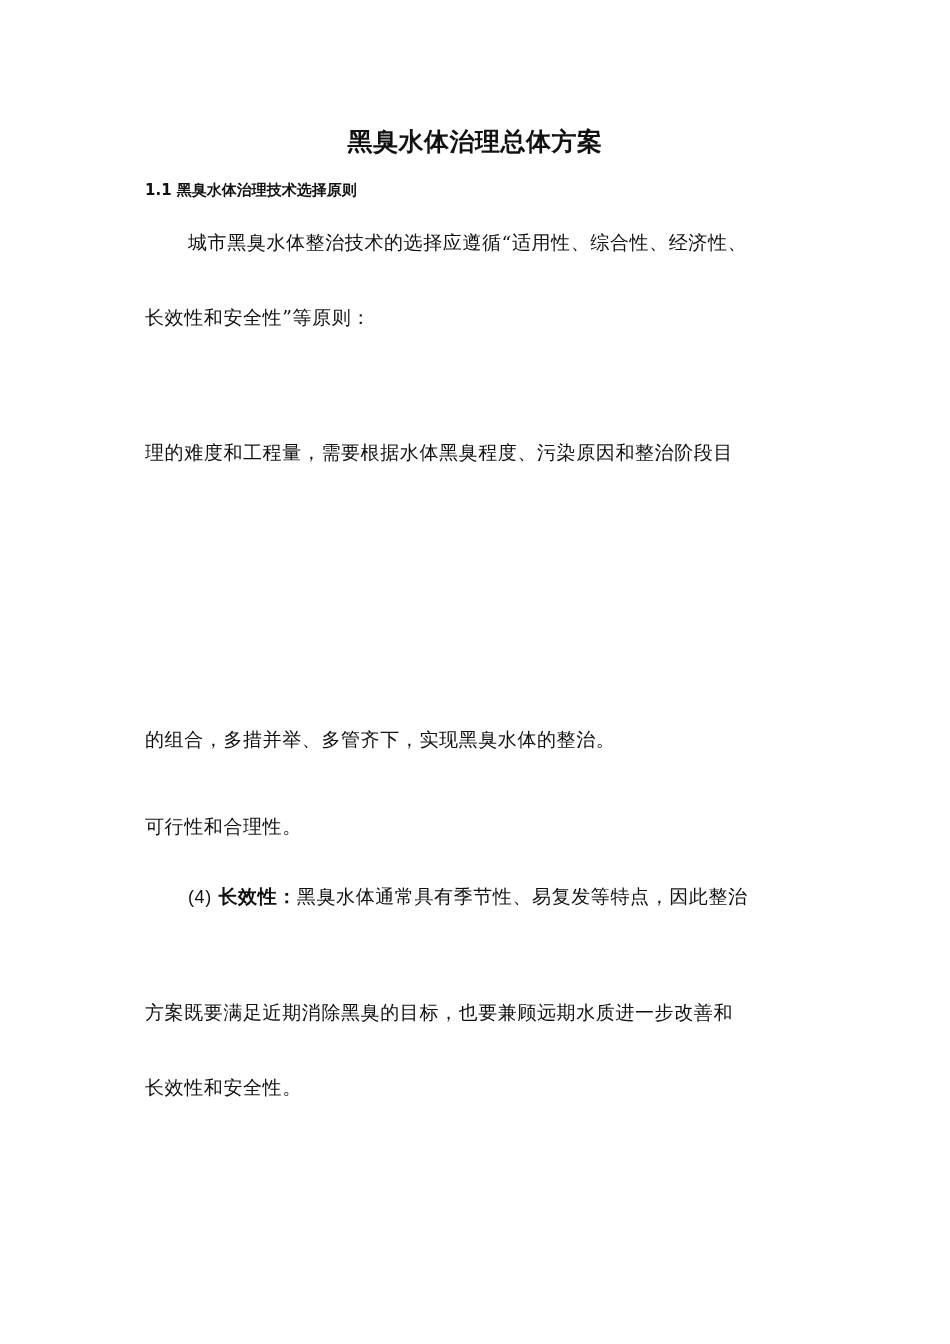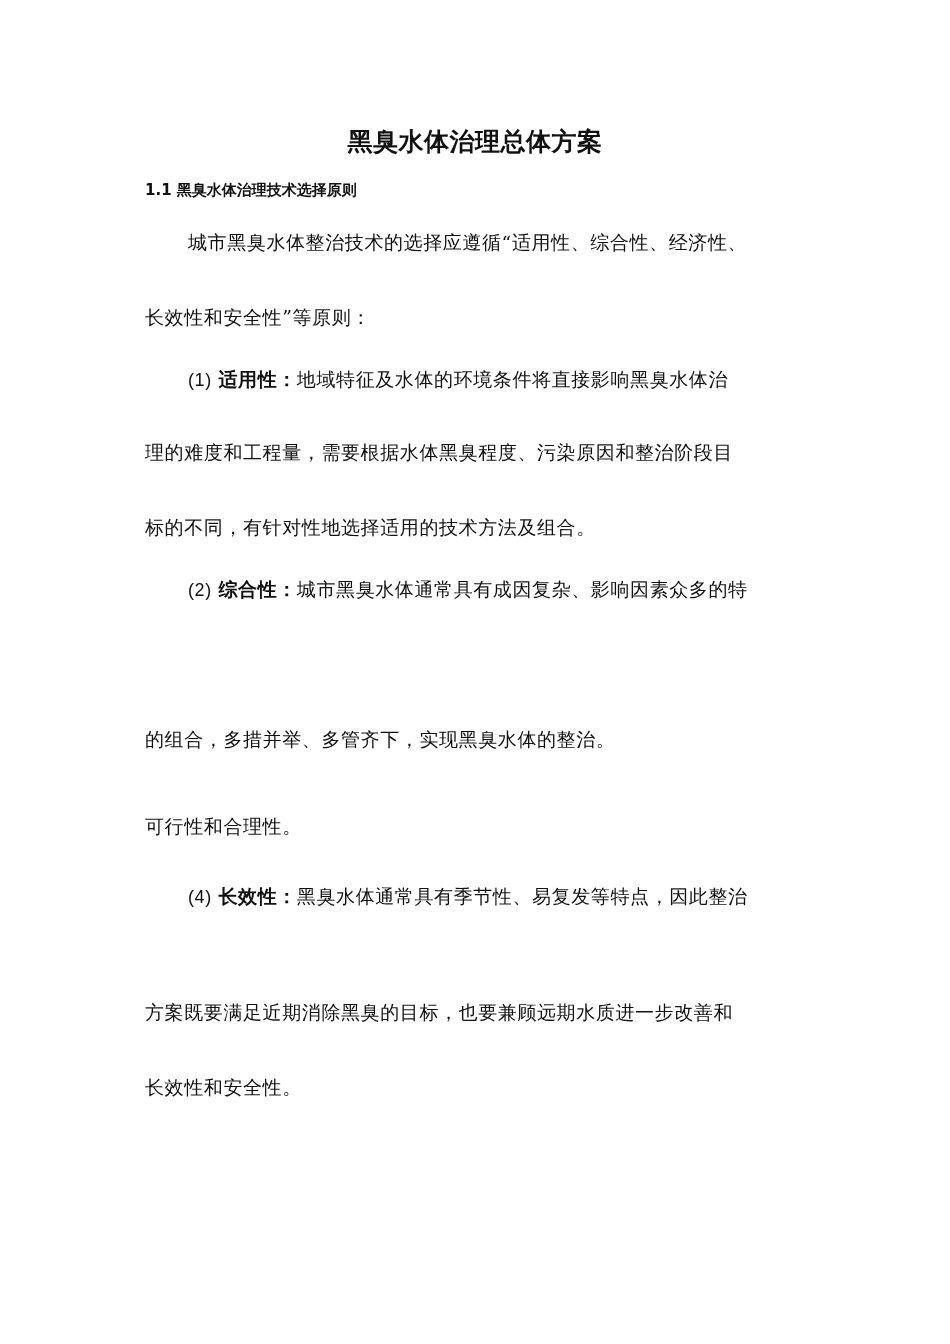--- a/index.html
+++ b/index.html
@@ -20,31 +20,22 @@
 </head>
 <body>
 
 <div class="page">
   <div class="title">黑臭水体治理总体方案</div>
   <div class="h2">1.1 黑臭水体治理技术选择原则</div>
 
   <div class="line" style="top:303px">长效性和安全性”等原则：</div>
   <div class="line indent" style="top:228px">城市黑臭水体整治技术的选择应遵循“适用性、综合性、经济性、</div>
 
-  <div class="line indent" style="top:365px">
-    <span class="num">(1)</span>
-    <span class="term">适用性：</span><span>地域特征及水体的环境条件将直接影响黑臭水体治</span>
-  </div>
   <div class="line" style="top:438px">理的难度和工程量，需要根据水体黑臭程度、污染原因和整治阶段目</div>
-  <div class="line" style="top:513px">标的不同，有针对性地选择适用的技术方法及组合。</div>
 
-  <div class="line indent" style="top:575px">
-    <span class="num">(2)</span>
-    <span class="term">综合性：</span><span>城市黑臭水体通常具有成因复杂、影响因素众多的特</span>
-  </div>
   <div class="line" style="top:725px">的组合，多措并举、多管齐下，实现黑臭水体的整治。</div>
 
   <div class="line" style="top:812px">可行性和合理性。</div>
 
   <div class="line indent" style="top:882px">
     <span class="num">(4)</span>
     <span class="term">长效性：</span><span>黑臭水体通常具有季节性、易复发等特点，因此整治</span>
   </div>
   <div class="line" style="top:998px">方案既要满足近期消除黑臭的目标，也要兼顾远期水质进一步改善和</div>
   <div class="line" style="top:1073px">长效性和安全性。</div>

